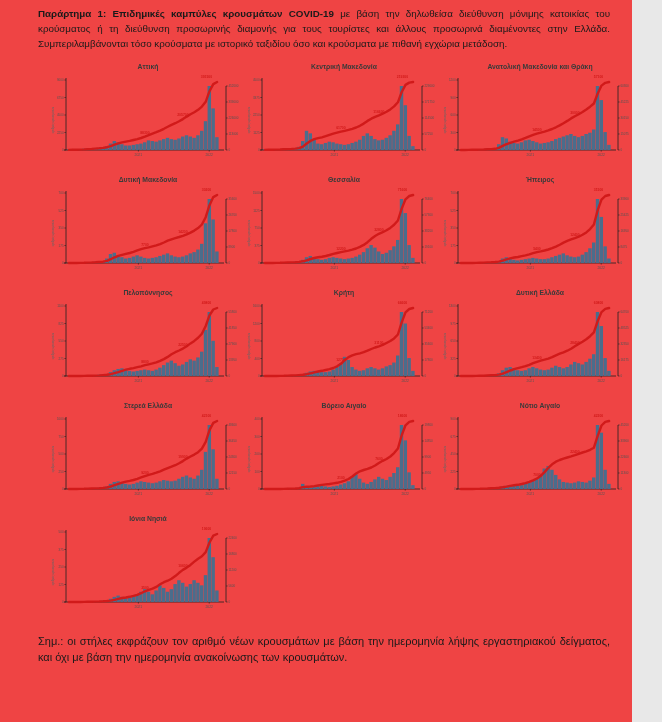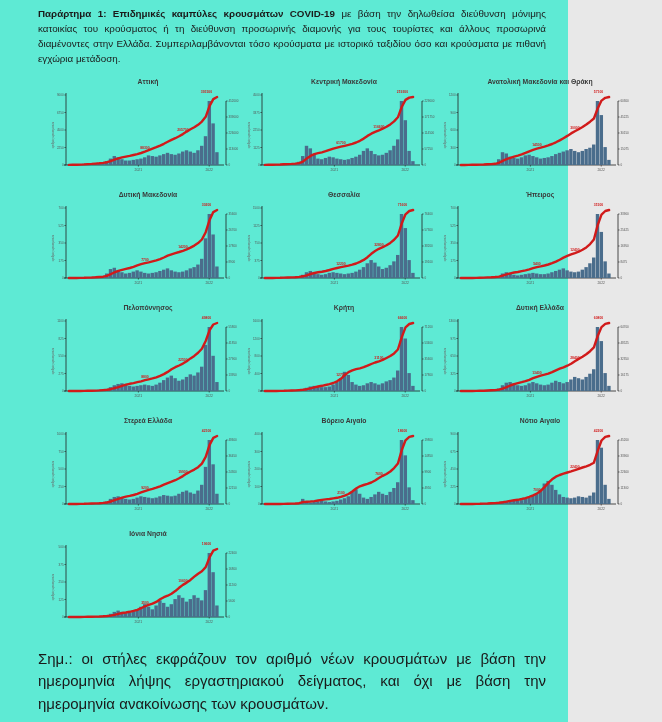--- a/index.html
+++ b/index.html
@@ -3,22 +3,22 @@
 <meta charset="utf-8">
 <style>
   html,body{margin:0;padding:0;}
   body{
     width:662px;height:722px;overflow:hidden;
     background:#e8e8e8;
     font-family:"Liberation Sans", sans-serif;
   }
   .page{
     position:relative;
-    width:568px;height:722px;
-    background:#5eead4;
+    width:632px;height:722px;
+    background:#ef4444;
     box-sizing:border-box;
     padding:7px 22px 0 38px;
   }
   .header-par{
     font-size:9.8px;line-height:1.52;text-align:justify;
     color:#1a1a1a;margin:0;
   }
   .header-par .bold{font-weight:bold;}
   .charts-grid{
     display:grid;
@@ -28,21 +28,21 @@
   }
   .chart-cell{width:196px;height:104px;}
   .chart-title{
     font-size:6.8px;font-weight:bold;color:#3a3a3a;
     text-align:center;height:11px;line-height:11px;
     white-space:nowrap;overflow:hidden;
   }
   .chart-svg{display:block;}
   .note-par{
     margin:16px 0 0 0;
-    font-size:15px;line-height:1.5;text-align:justify;color:#1a1a1a;
+    font-size:11px;line-height:1.5;text-align:justify;color:#1a1a1a;
   }
 </style>
 </head>
 <body>
 
 <div class="page">
 
   <p class="header-par"><span class="bold">Παράρτημα 1: Επιδημικές καμπύλες κρουσμάτων COVID-19</span><span> με βάση την δηλωθείσα διεύθυνση μόνιμης κατοικίας του κρούσματος ή τη διεύθυνση προσωρινής διαμονής για τους τουρίστες και άλλους προσωρινά διαμένοντες στην Ελλάδα. Συμπεριλαμβάνονται τόσο κρούσματα με ιστορικό ταξιδίου όσο και κρούσματα με πιθανή εγχώρια μετάδοση.</span></p>
 
   <div class="charts-grid" id="charts-grid">

